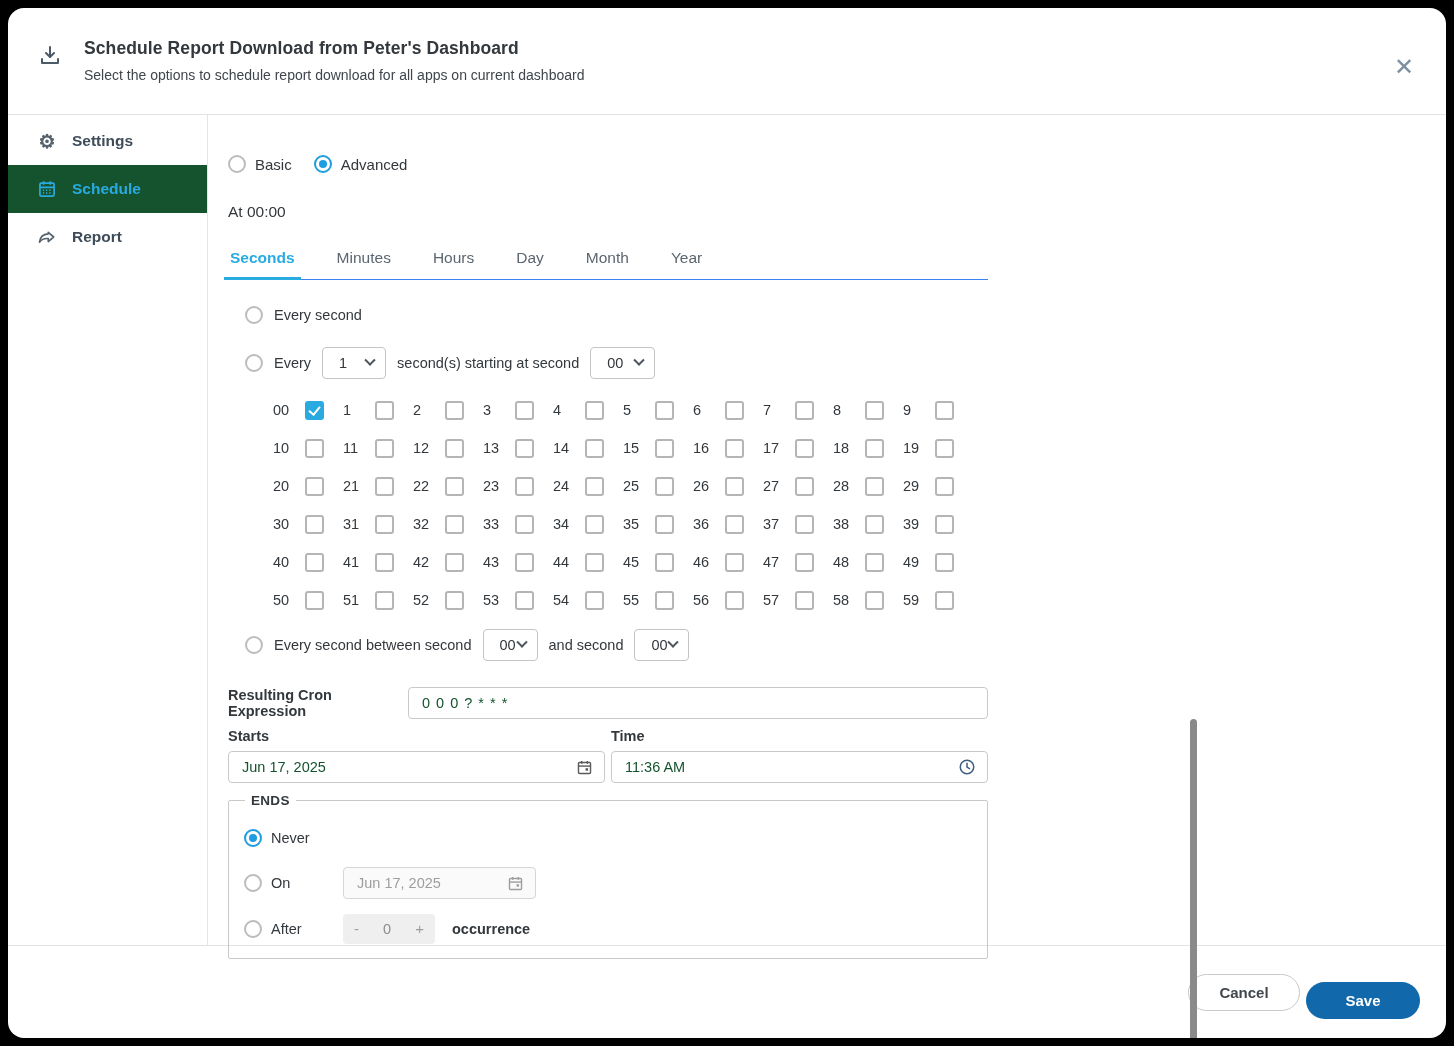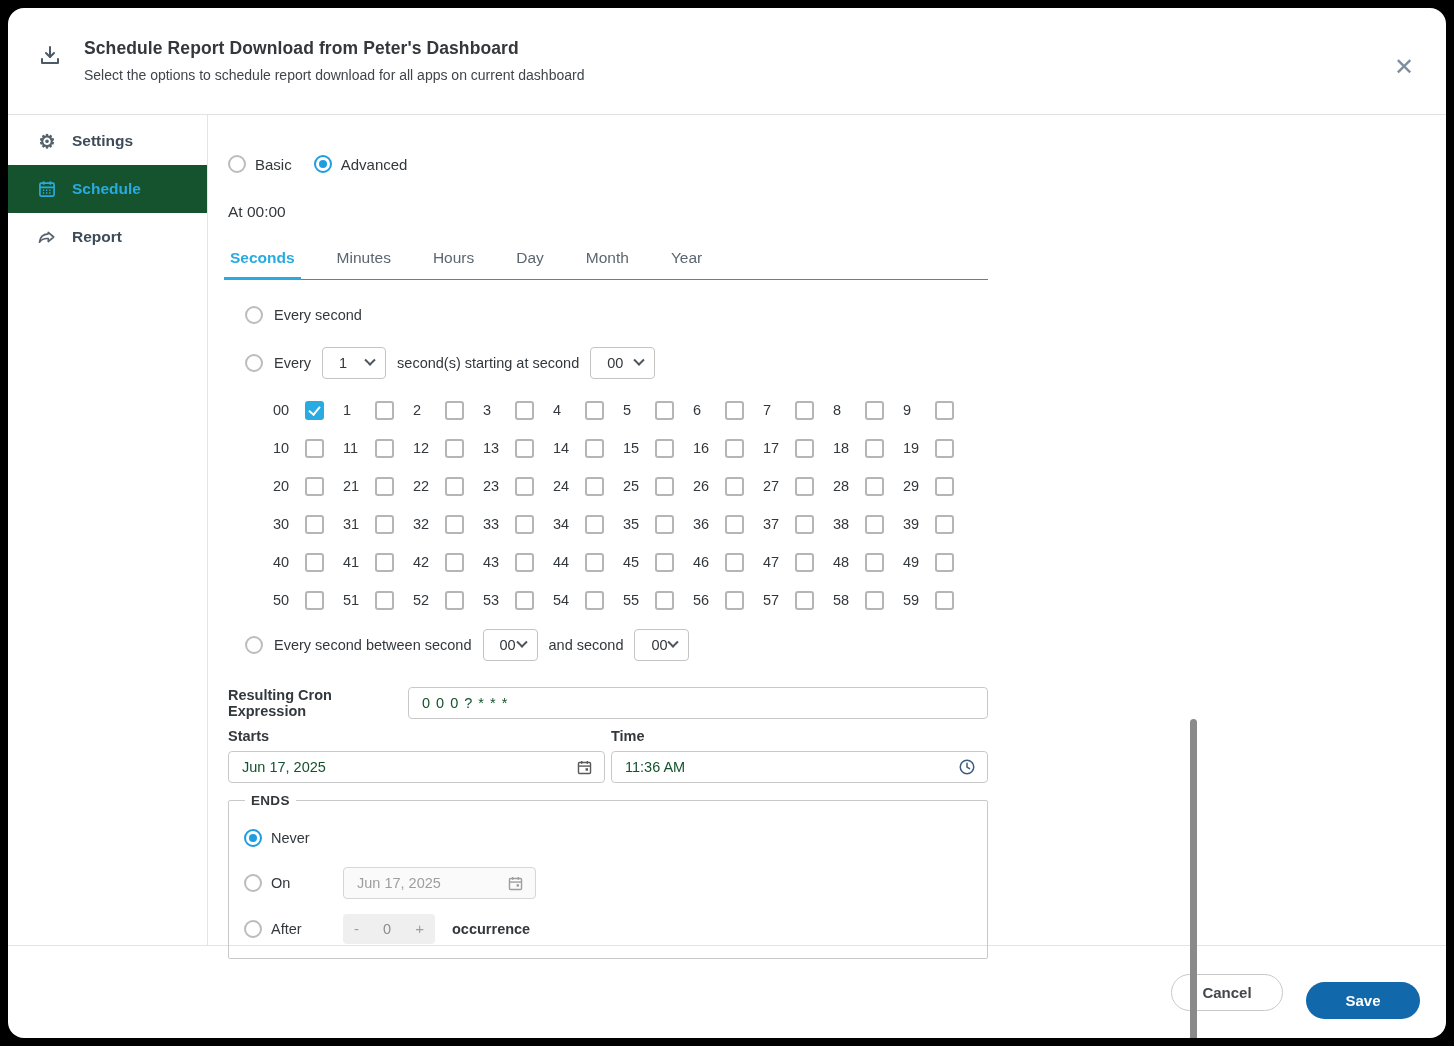--- a/index.html
+++ b/index.html
@@ -85,21 +85,21 @@
   .ends-row .elbl { font-size:14.5px; font-weight:400; color:#33383d; margin-left:9px; width:72px; }
   .date-disabled { width:193px; background:#fafafa; border-color:#d6d6d6; color:#9e9e9e; cursor:default; }
   .stepper { width:92px; height:30px; background:#efefef; border-radius:4px; display:flex;
     align-items:center; justify-content:space-between; padding:0 11px; color:#9e9e9e; font-size:15px; }
   .stepper .sval { color:#8d8d8d; font-size:14.5px; }
   .occ { font-size:14.5px; font-weight:700; color:#33383d; margin-left:17px; }
   
   .scroll-thumb { position:absolute; left:982px; top:604px; width:7px; height:328px; background:#8a8a8a; border-radius:4px; }
   
   .footer { flex:0 0 auto; height:93px; border-top:1px solid #e3e3e3; display:flex; align-items:center;
-    justify-content:flex-end; gap:23px; padding-right:26px; }
+    justify-content:flex-end; gap:6px; padding-right:26px; }
   .btn { height:37px; border-radius:19px; display:flex; align-items:center; justify-content:center;
     font-size:15px; cursor:pointer; }
   .btn-cancel { width:112px; background:#fff; border:1px solid #c9c9c9; color:#41474d; font-weight:600; }
   .btn-save { width:114px; background:#1168ab; color:#fff; font-weight:700;margin-top:16px; }
   svg { display:block; }
 </style>
 </head>
 <body>
 
 <div class="modal">

